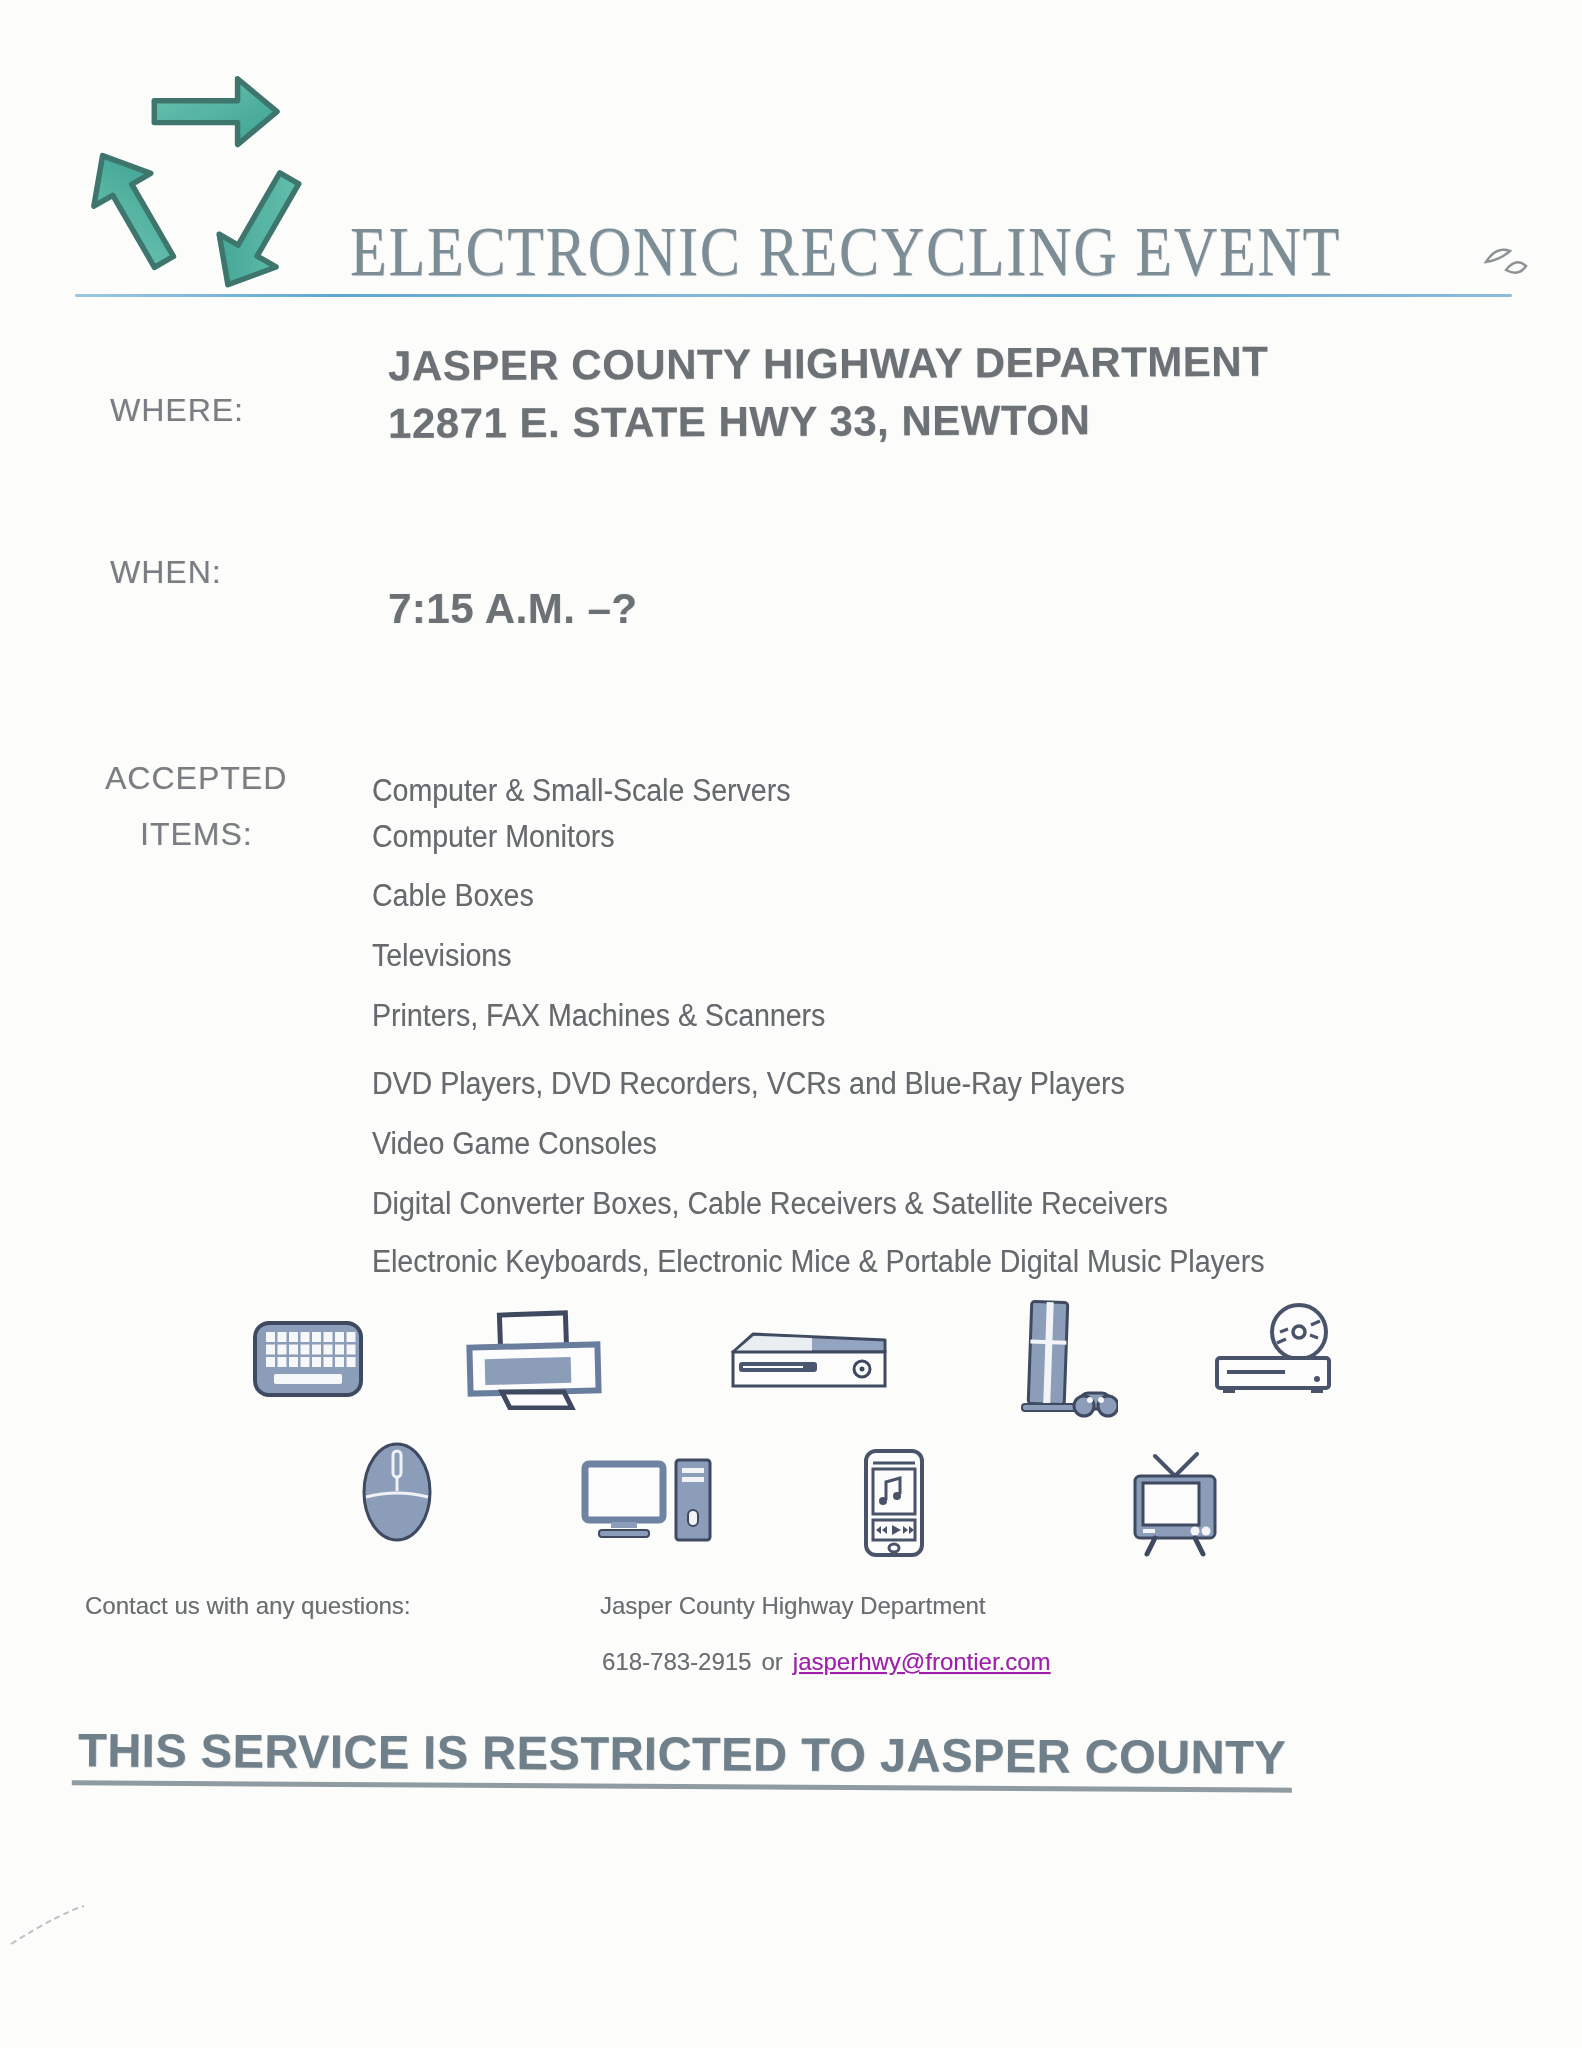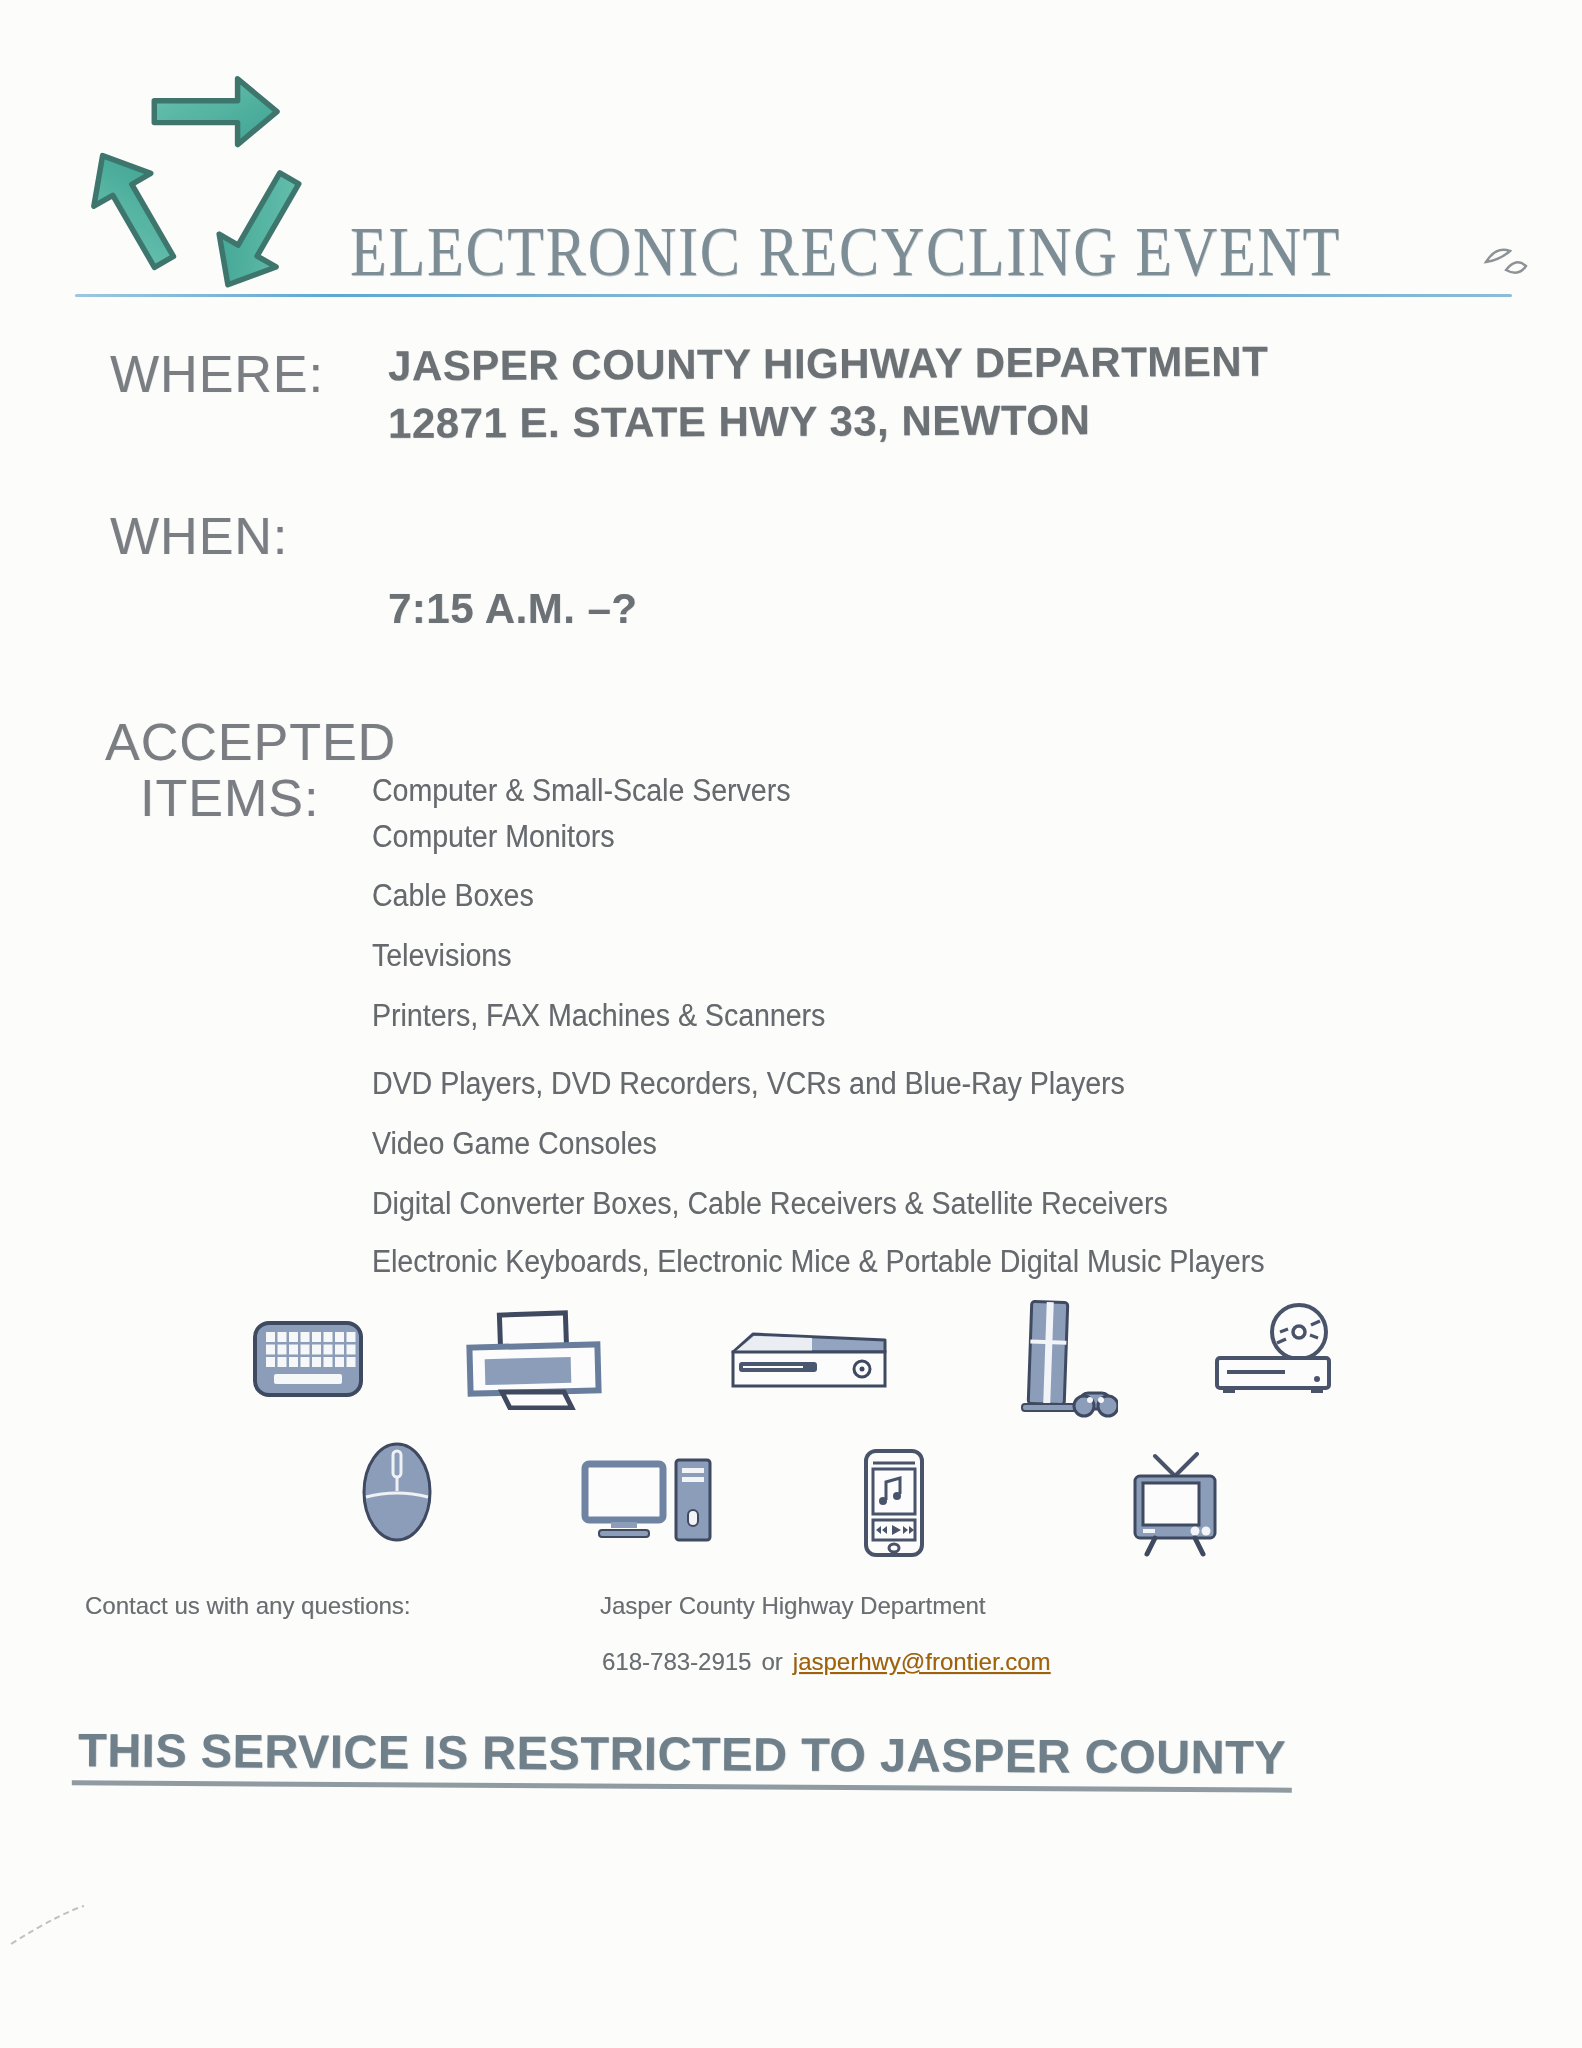--- a/index.html
+++ b/index.html
@@ -22,21 +22,21 @@
     transform:scaleX(0.86);transform-origin:left center;
     text-shadow:0.5px 0.5px 0.8px rgba(100,115,125,0.45);
   }
   .scan-squiggle{left:1482px;top:244px;width:52px;height:40px;}
   .rule{
     left:75px;top:294px;width:1437px;height:3px;
     background:linear-gradient(90deg,#9ec7de 0%,#5ea8d4 18%,#85b8d5 45%,#62a9d3 70%,#8cbcd8 100%);
     border-radius:2px;
   }
   
-  .label{font-size:52px;color:#7a7e82;letter-spacing:1px;text-shadow:0.4px 0.4px 0.7px rgba(110,115,120,0.4);}
+  .label{font-size:32px;color:#7a7e82;letter-spacing:1px;text-shadow:0.4px 0.4px 0.7px rgba(110,115,120,0.4);margin-top:48px;}
   .bold-line{font-size:42px;font-weight:700;color:#6c7175;letter-spacing:0.5px;white-space:nowrap;
     text-shadow:0.4px 0.4px 0.8px rgba(100,105,112,0.45);}
   .where-label{left:110px;top:344px;}
   .where-1{left:388px;top:340px;transform:rotate(-0.3deg);}
   .where-2{left:388px;top:398px;transform:rotate(-0.3deg);}
   .when-label{left:110px;top:506px;}
   .when-date{left:388px;top:503px;}
   .when-time{left:388px;top:585px;}
   .accepted-1{left:105px;top:712px;}
   .accepted-2{left:140px;top:768px;}
@@ -47,21 +47,21 @@
     text-shadow:0.3px 0.3px 0.6px rgba(100,104,108,0.4);
   }
   
   .icon svg{display:block;width:100%;height:100%;opacity:0.92;}
   
   .contact-text{font-size:24px;color:#6a6e72;white-space:nowrap;
     text-shadow:0.3px 0.3px 0.6px rgba(100,104,108,0.4);}
   .contact-prompt{left:85px;top:1592px;}
   .contact-org{left:600px;top:1592px;}
   .contact-line2{left:602px;top:1648px;}
-  .email-link{color:#a16207;text-decoration:underline;cursor:pointer;}
+  .email-link{color:#a21caf;text-decoration:underline;cursor:pointer;}
   .conj{margin:2px 10px;}
   
   .footer-wrap{left:0;width:1364px;text-align:center;}
   .footer-1{top:1726px;}
   .footer-2{top:1788px;}
   .footer-line{
     display:inline-block;
     font-size:47px;font-weight:700;color:#70808a;letter-spacing:0.5px;white-space:nowrap;
     border-bottom:5px solid #8f9aa1;padding:0 6px 3px 6px;
     text-shadow:0.5px 0.5px 0.9px rgba(95,110,120,0.5);

